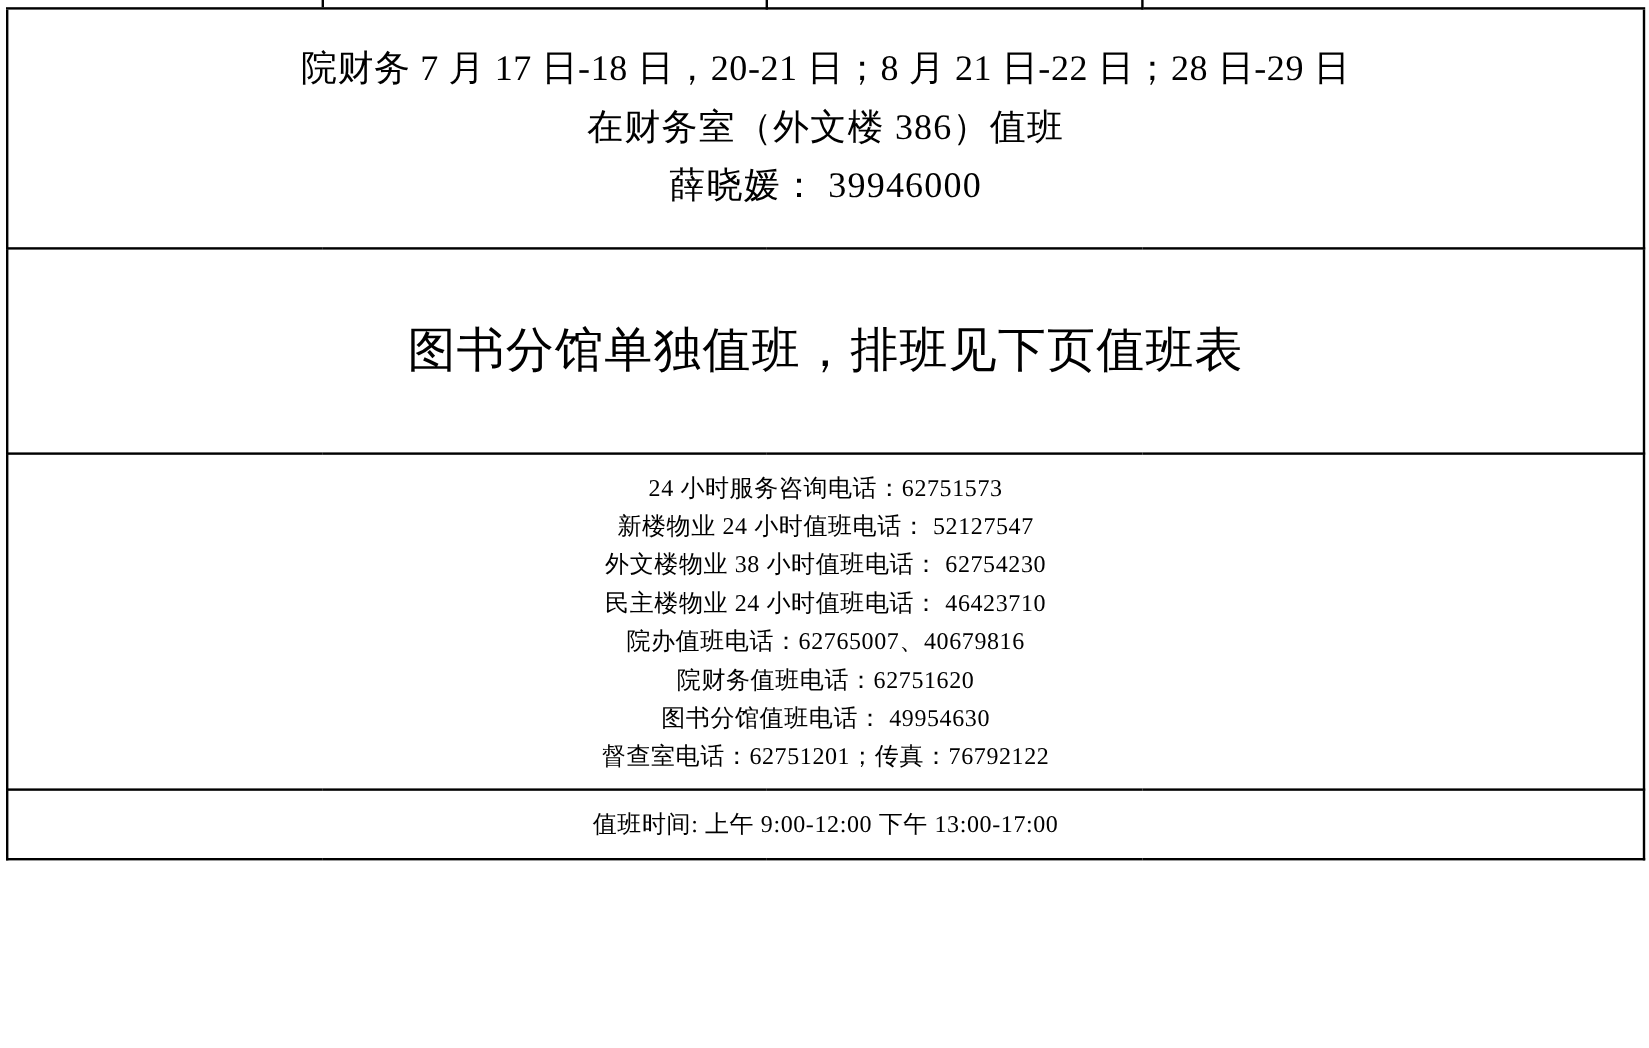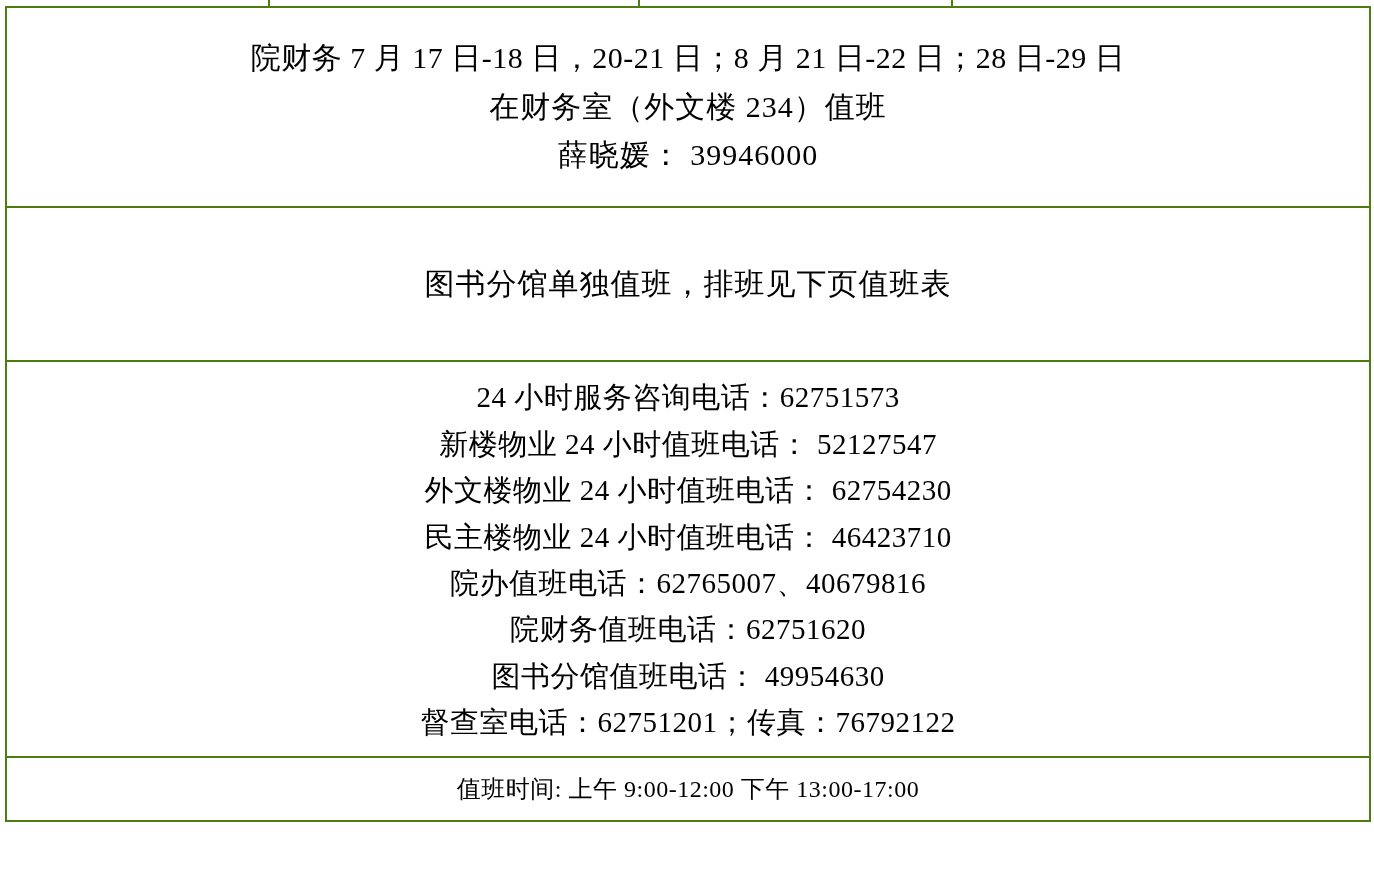--- a/index.html
+++ b/index.html
@@ -26,21 +26,21 @@
   .doc-table {
     position: absolute;
     left: 5px;
     top: -8px;
     width: 1364px;
     border-collapse: collapse;
     table-layout: fixed;
   }
 
   .doc-table td {
-    border: 2px solid #4d7c0f;
+    border: 2px solid #000000;
     padding: 0;
     vertical-align: middle;
     text-align: center;
   }
 
   
   .top-stub td {
     border-top: none;
     height: 14px;
   }
@@ -66,36 +66,36 @@
     letter-spacing: 0.5px;
   }
   .block-finance .line:nth-child(2),
   .block-finance .line:nth-child(3) {
     letter-spacing: 1px;
   }
 
   .block-library .cell-inner {
     padding-top: 52px;
     padding-bottom: 52px;
-    font-size: 30px;
+    font-size: 40px;
     letter-spacing: 1px;
   }
 
   .block-phones .cell-inner {
     padding-top: 12px;
     padding-bottom: 10px;
-    font-size: 29px;
+    font-size: 20px;
     line-height: 1.60;
     letter-spacing: 0.5px;
   }
 
   .block-hours .cell-inner {
     padding-top: 12px;
     padding-bottom: 12px;
-    font-size: 24px;
+    font-size: 20px;
     letter-spacing: 0.5px;
   }
 </style>
 </head>
 <body>
 
 <div class="page">
 
   <table class="doc-table">
     <colgroup>
@@ -110,40 +110,40 @@
         <td class="no-side"></td>
         <td></td>
         <td></td>
         <td class="no-side"></td>
       </tr>
 
       <tr class="block-finance">
         <td colspan="4">
           <div class="cell-inner">
             <span class="line">院财务 7 月 17 日-18 日，20-21 日；8 月 21 日-22 日；28 日-29 日</span>
-            <span class="line">在财务室（外文楼 234）值班</span>
+            <span class="line">在财务室（外文楼 386）值班</span>
             <span class="line">薛晓媛： 39946000</span>
           </div>
         </td>
       </tr>
 
       <tr class="block-library">
         <td colspan="4">
           <div class="cell-inner">
             <span class="line">图书分馆单独值班，排班见下页值班表</span>
           </div>
         </td>
       </tr>
 
       <tr class="block-phones">
         <td colspan="4">
           <div class="cell-inner">
             <span class="line">24 小时服务咨询电话：62751573</span>
             <span class="line">新楼物业 24 小时值班电话： 52127547</span>
-            <span class="line">外文楼物业 24 小时值班电话： 62754230</span>
+            <span class="line">外文楼物业 38 小时值班电话： 62754230</span>
             <span class="line">民主楼物业 24 小时值班电话： 46423710</span>
             <span class="line">院办值班电话：62765007、40679816</span>
             <span class="line">院财务值班电话：62751620</span>
             <span class="line">图书分馆值班电话： 49954630</span>
             <span class="line">督查室电话：62751201；传真：76792122</span>
           </div>
         </td>
       </tr>
 
       <tr class="block-hours">

